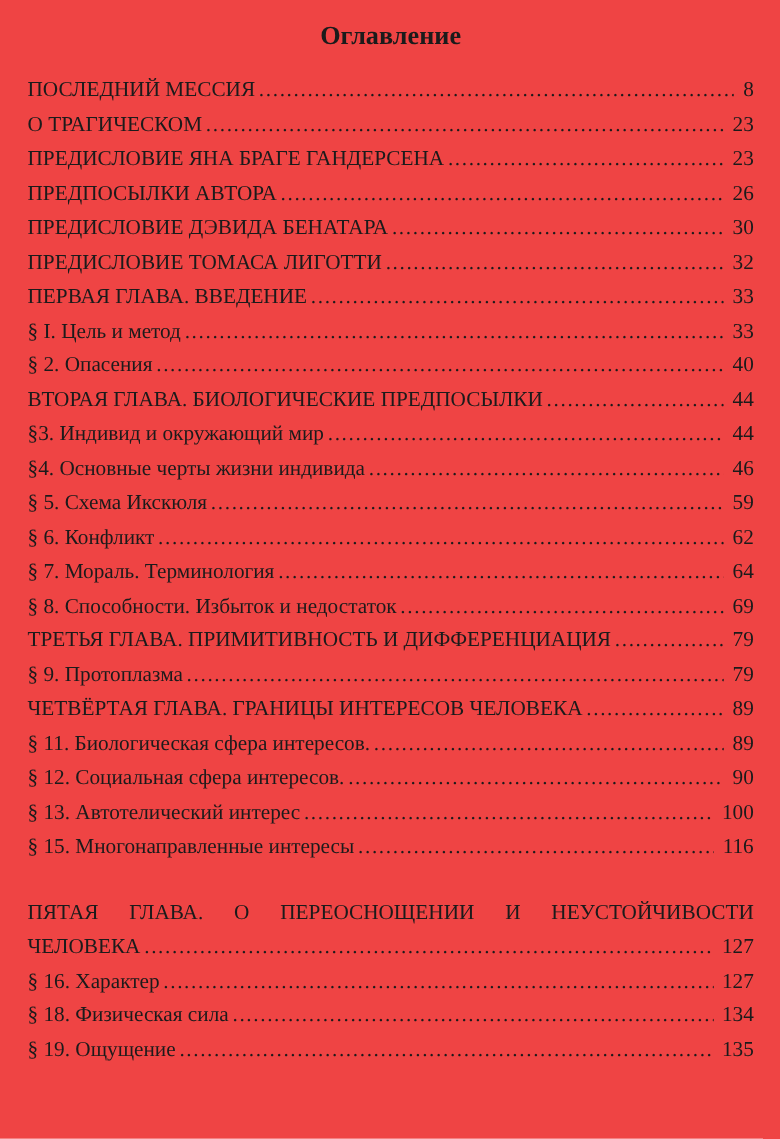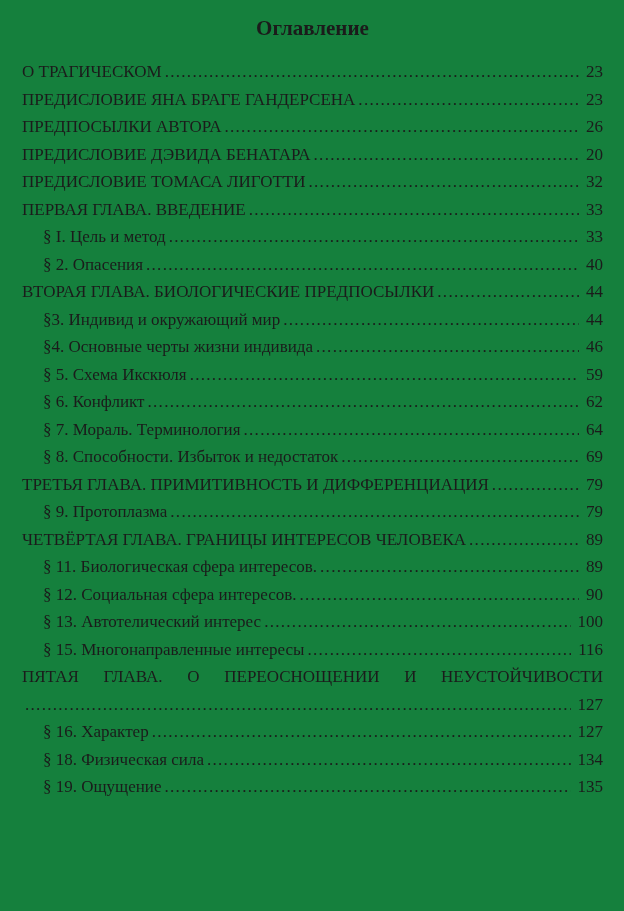--- a/index.html
+++ b/index.html
@@ -7,33 +7,33 @@
   body {
     width: 624px;
     height: 911px;
     font-family: "Liberation Serif", "DejaVu Serif", serif;
     color: #1b1b1b;
     overflow: hidden;
   }
   .doc-page {
     width: 624px;
     height: 911px;
-    background: #15803d;
+    background: #ef4444;
     padding: 16px 21px 0 22px;
   }
   .toc-title {
     font-size: 21px;
     line-height: 25px;
     font-weight: bold;
     text-align: center;
     margin-bottom: 17px;
   }
   .toc-list { width: 100%; }
   .toc-entry { display: block; font-size: 17px; }
-  .toc-entry.sub { margin-left: 21px; }
+  .toc-entry.sub { }
   .entry-row {
     display: flex;
     align-items: baseline;
     line-height: 27.5px;
   }
   .entry-text {
     flex: 0 1 auto;
     white-space: nowrap;
   }
   .leader {
@@ -54,30 +54,39 @@
     padding-left: 5px;
     text-align: right;
   }
   
   .wrap-first { display: none; }
   .toc-entry.wrap .wrap-first {
     display: block;
     line-height: 27.5px;
     text-align: justify;
     text-align-last: justify;
+    margin-top: 25px;
   }
 </style>
 </head>
 <body>
 
 <div class="doc-page">
   <h1 class="toc-title">Оглавление</h1>
 
   <div class="toc-list">
 
+  <div class="toc-entry top">
+
+      <div class="entry-row">
+        <span class="entry-text">ПОСЛЕДНИЙ МЕССИЯ</span>
+        <span class="leader"></span>
+        <span class="page-num">8</span>
+      </div>
+    </div>
       <div class="toc-entry top">
 
       <div class="entry-row">
         <span class="entry-text">О ТРАГИЧЕСКОМ</span>
         <span class="leader"></span>
         <span class="page-num">23</span>
       </div>
     </div>
       <div class="toc-entry top">
 
@@ -93,21 +102,21 @@
         <span class="entry-text">ПРЕДПОСЫЛКИ АВТОРА</span>
         <span class="leader"></span>
         <span class="page-num">26</span>
       </div>
     </div>
       <div class="toc-entry top">
 
       <div class="entry-row">
         <span class="entry-text">ПРЕДИСЛОВИЕ ДЭВИДА БЕНАТАРА</span>
         <span class="leader"></span>
-        <span class="page-num">20</span>
+        <span class="page-num">30</span>
       </div>
     </div>
       <div class="toc-entry top">
 
       <div class="entry-row">
         <span class="entry-text">ПРЕДИСЛОВИЕ ТОМАСА ЛИГОТТИ</span>
         <span class="leader"></span>
         <span class="page-num">32</span>
       </div>
     </div>
@@ -243,20 +252,21 @@
 
       <div class="entry-row">
         <span class="entry-text">§ 15. Многонаправленные интересы</span>
         <span class="leader"></span>
         <span class="page-num">116</span>
       </div>
     </div>
       <div class="toc-entry top wrap">
       <div class="wrap-first">ПЯТАЯ ГЛАВА. О ПЕРЕОСНОЩЕНИИ И НЕУСТОЙЧИВОСТИ</div>
       <div class="entry-row">
+        <span class="entry-text">ЧЕЛОВЕКА</span>
         <span class="leader"></span>
         <span class="page-num">127</span>
       </div>
     </div>
       <div class="toc-entry sub">
 
       <div class="entry-row">
         <span class="entry-text">§ 16. Характер</span>
         <span class="leader"></span>
         <span class="page-num">127</span>

